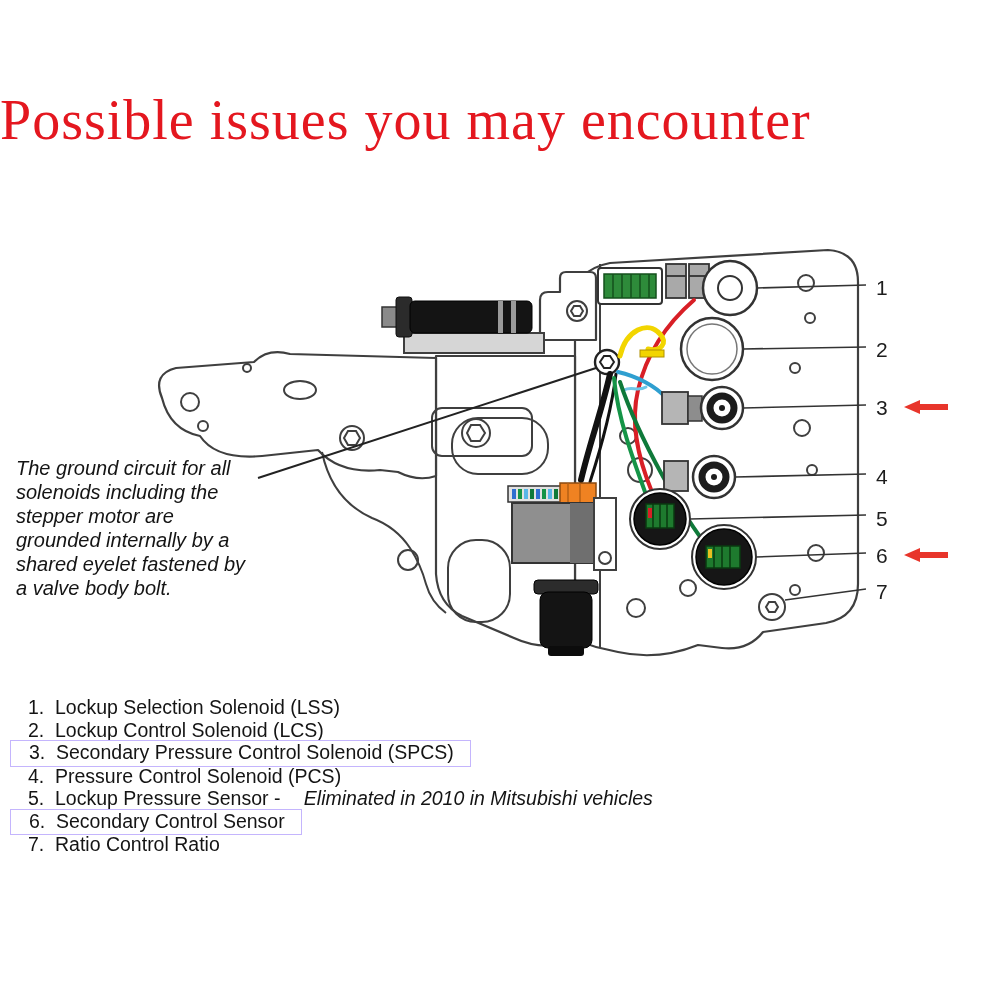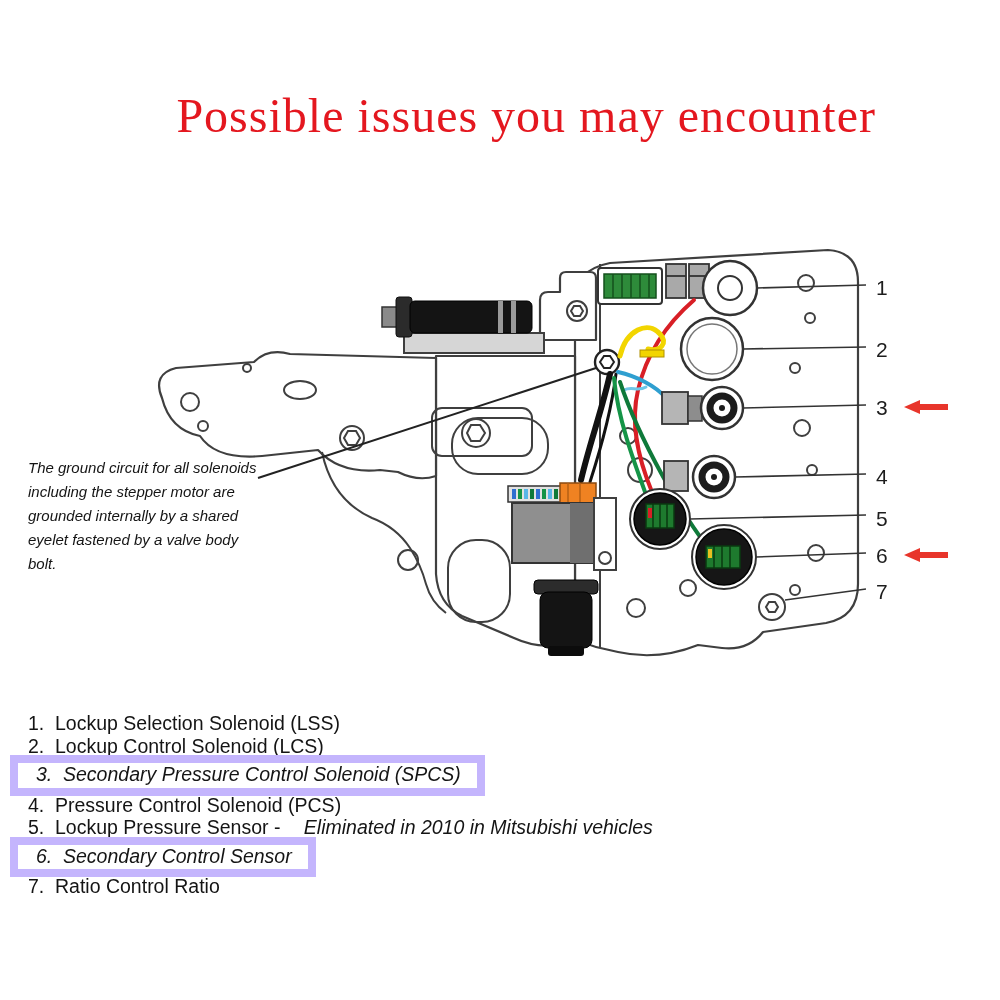--- a/index.html
+++ b/index.html
@@ -1,45 +1,45 @@
 <!DOCTYPE html>
 <html><head>
 <meta charset="utf-8">
 <style>
   html,body{margin:0;padding:0;background:#ffffff;}
   .canvas{
     position:relative;width:1000px;height:1000px;background:#ffffff;overflow:hidden;
     font-family:"Liberation Sans",sans-serif;
   }
   .title{
-    position:absolute;top:88px;left:0;width:876px;text-align:right;
-    font-family:"Liberation Serif",serif;font-size:48px;font-weight:400;
+    position:absolute;top:88px;left:0;width:876px;text-align:left;
+    font-family:"Liberation Serif",serif;font-size:56px;font-weight:400;
     color:#e4171f;letter-spacing:1px;
   }
   .art{position:absolute;top:0;left:0;width:1000px;height:1000px;}
   .note{
-    position:absolute;left:28px;top:456px;width:238px;
-    font-size:15px;font-style:italic;line-height:24px;color:#141414;
+    position:absolute;left:16px;top:456px;width:238px;
+    font-size:20px;font-style:italic;line-height:24px;color:#141414;
   }
   .callout{
     position:absolute;left:876px;width:30px;
     font-size:21px;color:#1d1d1d;
   }
   .arrow{position:absolute;left:904px;width:44px;height:16px;}
   .legend{
-    position:absolute;left:28px;top:712px;width:700px;
+    position:absolute;left:28px;top:696px;width:700px;
     font-size:19.5px;line-height:22.5px;color:#141414;
   }
   .lrow{white-space:nowrap;}
   .lnum{display:inline-block;min-width:18px;margin-right:9px;}
   .ltxt{display:inline;}
   .italic{font-style:italic;margin-left:18px;}
   .hl{
-    display:inline-block;border:8px solid #c4b5fd;
-    padding:0 16px 2px 18px;margin:-2px 0 -2px -18px;font-style:italic;
+    display:inline-block;border:1px solid #c4b5fd;
+    padding:0 16px 2px 18px;margin:-2px 0 -2px -18px;
   }
 </style>
 </head>
 <body>
 
 <div class="canvas">
 
   <div class="title">Possible issues you may encounter</div>
 
   <svg class="art" viewBox="0 0 1000 1000" aria-hidden="true">

